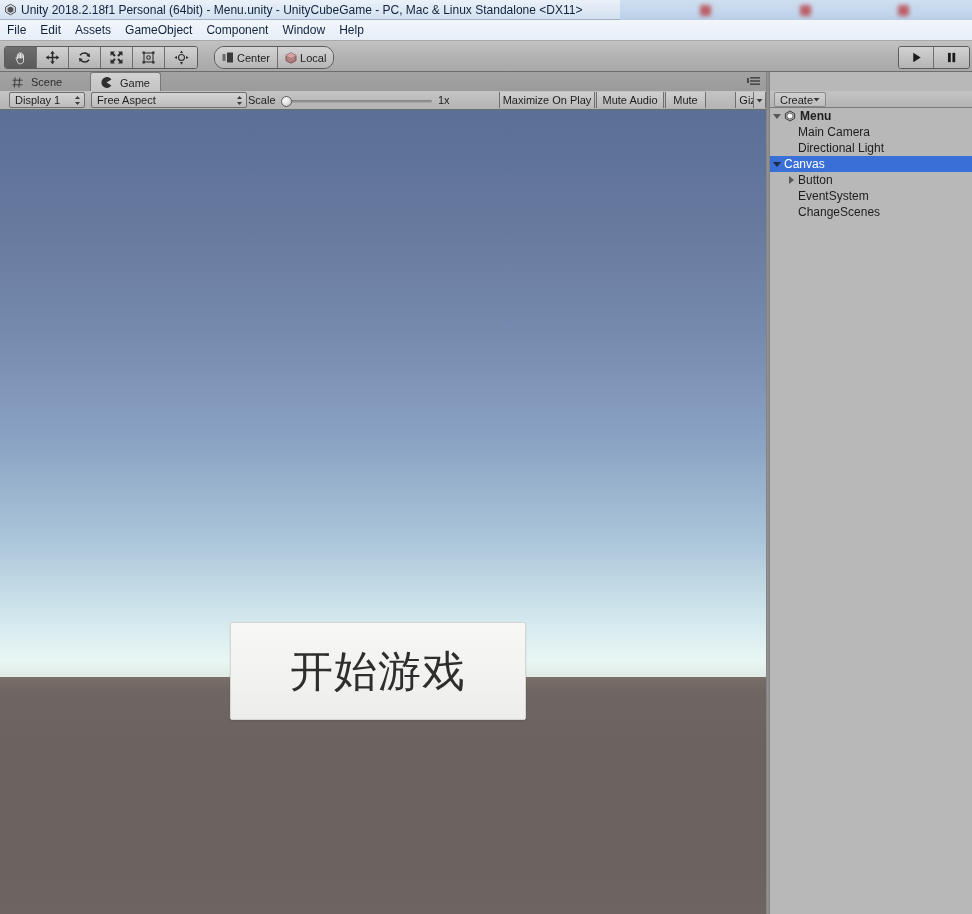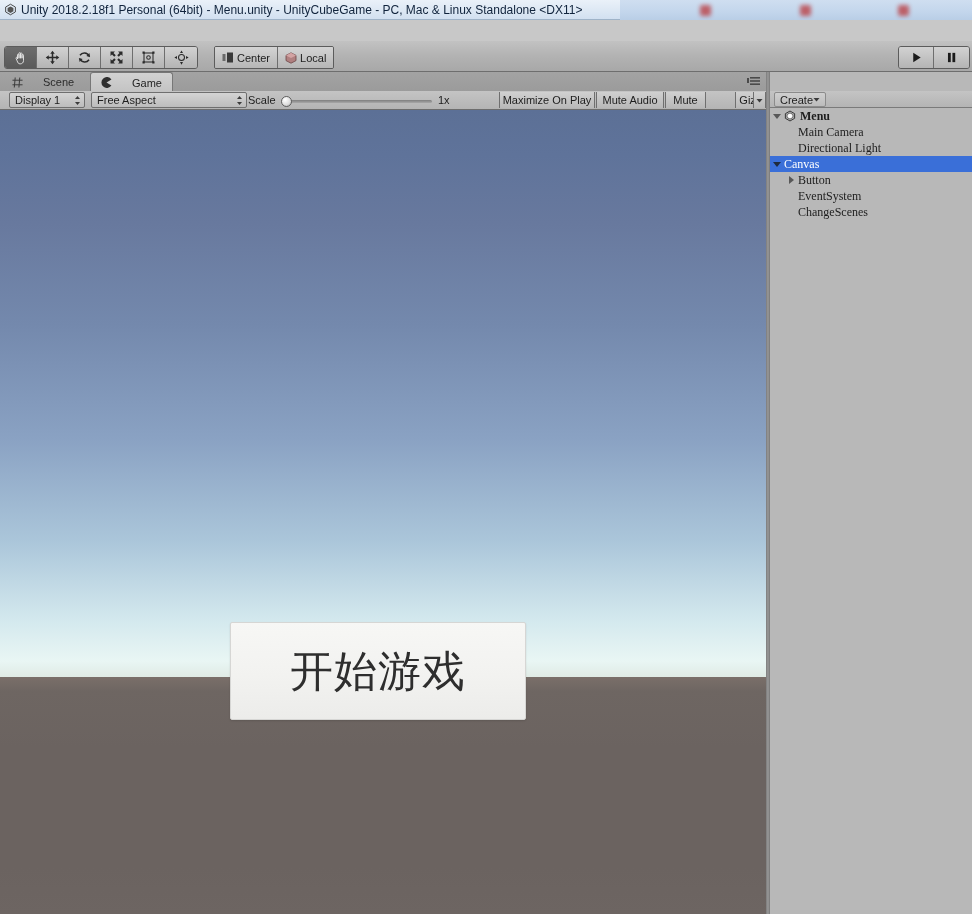--- a/index.html
+++ b/index.html
@@ -127,21 +127,21 @@
     background: linear-gradient(180deg, #6d6d6d 0%, #5a5a5a 100%);
   }
   .tool-btn.active svg { stroke: #e8e8e8; fill: #e8e8e8; }
 
   .pivot-group {
     position: absolute;
     top: 5px; left: 214px;
     display: flex;
     height: 21px;
     border: 1px solid #5c5c5c;
-    border-radius: 2px;
+    border-radius: 10px;
     overflow: hidden;
   }
   .pivot-btn {
     display: flex;
     align-items: center;
     gap: 3px;
     padding: 0 7px;
     height: 21px;
     background: linear-gradient(180deg, #d4d4d4 0%, #b6b6b6 100%);
     border-right: 1px solid #6e6e6e;
@@ -193,21 +193,21 @@
     width: 766px; height: 19px;
     background: linear-gradient(180deg, #a3a3a3 0%, #9b9b9b 100%);
     border-bottom: 1px solid #6d6d6d;
   }
   .tab {
     position: absolute;
     top: 1px;
     height: 18px;
     display: flex;
     align-items: center;
-    gap: 20px;
+    gap: 8px;
     padding: 0 10px;
     font-size: 11px;
     color: #1f1f1f;
     box-sizing: border-box;
     white-space: nowrap;
   }
   .tab.inactive {
     left: 2px;
     color: #2b2b2b;
   }
@@ -403,21 +403,20 @@
     border-radius: 2px;
     font-size: 11px;
     color: #1d1d1d;
     box-sizing: border-box;
   }
   .hier-list {
     position: absolute;
     left: 0; top: 36px;
     width: 202px; height: 806px;
     background: #b8b8b8;
-    font-family: Liberation Serif, serif;
   }
   .hrow {
     position: relative;
     height: 16px;
     display: flex;
     align-items: center;
     font-size: 12px;
     color: #1d1d1d;
     box-sizing: border-box;
     white-space: nowrap;
@@ -481,20 +480,29 @@
     </div>
 
   <div class="titlebar">
     <svg class="u-logo" viewBox="0 0 16 16">
       <polygon points="8,1.5 14,5 14,11 8,14.5 2,11 2,5" fill="none" stroke="#3a3a3a" stroke-width="1.1"></polygon>
       <polygon points="8,4.2 11.6,6.3 11.6,10.3 8,12.4 4.4,10.3 4.4,6.3" fill="#555"></polygon>
     </svg>
     <span class="title-text">Unity 2018.2.18f1 Personal (64bit) - Menu.unity - UnityCubeGame - PC, Mac &amp; Linux Standalone &lt;DX11&gt;</span>
   </div>
 
+  <div class="menubar" id="menubar">
+      <div class="mi">File</div>
+      <div class="mi">Edit</div>
+      <div class="mi">Assets</div>
+      <div class="mi">GameObject</div>
+      <div class="mi">Component</div>
+      <div class="mi">Window</div>
+      <div class="mi">Help</div>
+    </div>
 
   <div class="toolbar">
     <div class="tool-group">
       <div class="tool-btn active">
         <svg width="15" height="15" viewBox="0 0 20 20">
           <path d="M6 12V6.5a1 1 0 0 1 2 0V11V4.5a1 1 0 0 1 2 0V11V5a1 1 0 0 1 2 0v6V7a1 1 0 0 1 2 0v7c0 3-2 4.5-4.5 4.5S6.5 17 5.5 14.5L4 11a1 1 0 0 1 1.8-.8z" fill="none" stroke="#e8e8e8" stroke-width="1.2" stroke-linejoin="round"></path>
         </svg>
       </div>
       <div class="tool-btn">
         <svg width="15" height="15" viewBox="0 0 20 20">

